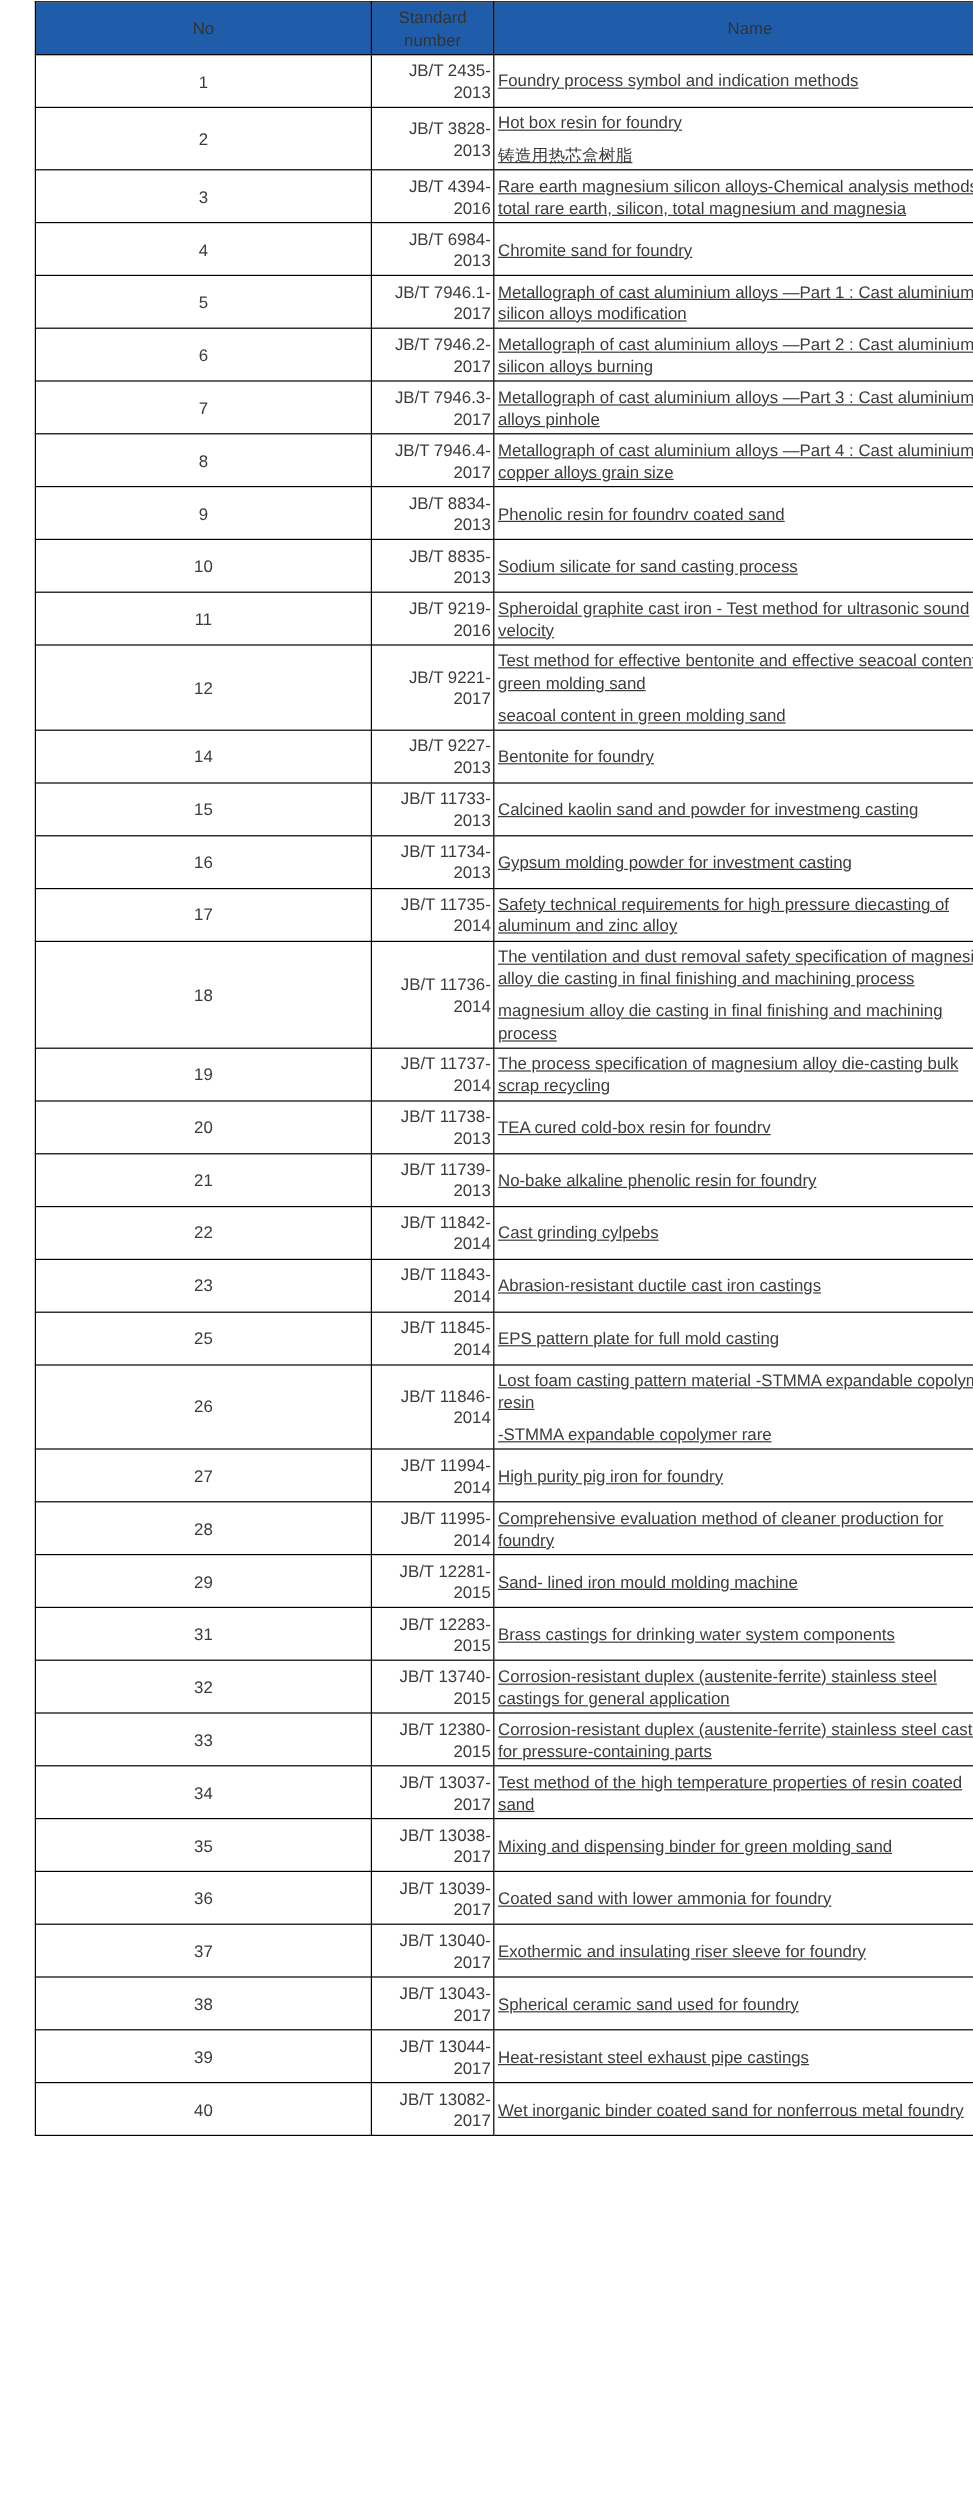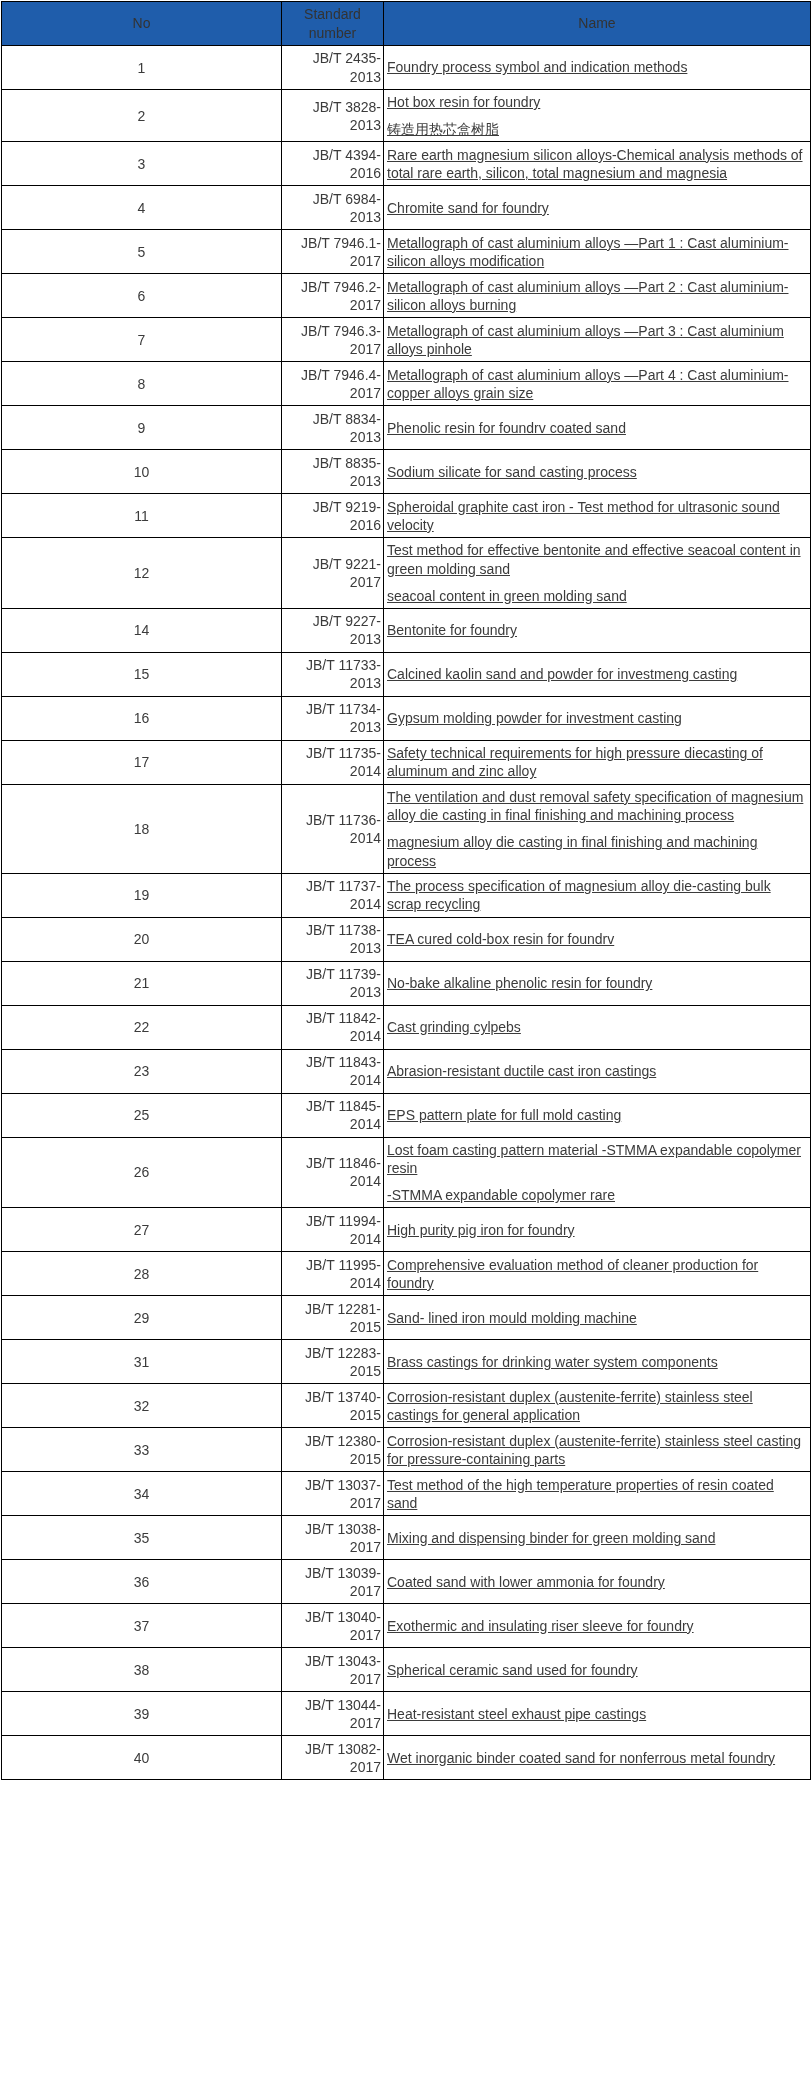--- a/index.html
+++ b/index.html
@@ -12,20 +12,21 @@
   html,body{margin:0;padding:0;background:var(--page-bg);}
   body{
     font-family:"Liberation Sans","DejaVu Sans",sans-serif;
     color:var(--body-text);
     font-size:14px;
   }
   .page{
     width:656px;
     box-sizing:border-box;
     padding:1px 1px;
+    margin-left:28px;
   }
   table.standards{
     width:809px;
     border-collapse:collapse;
     table-layout:fixed;
   }
   table.standards th,
   table.standards td{
     border:1px solid var(--border);
     vertical-align:middle;

